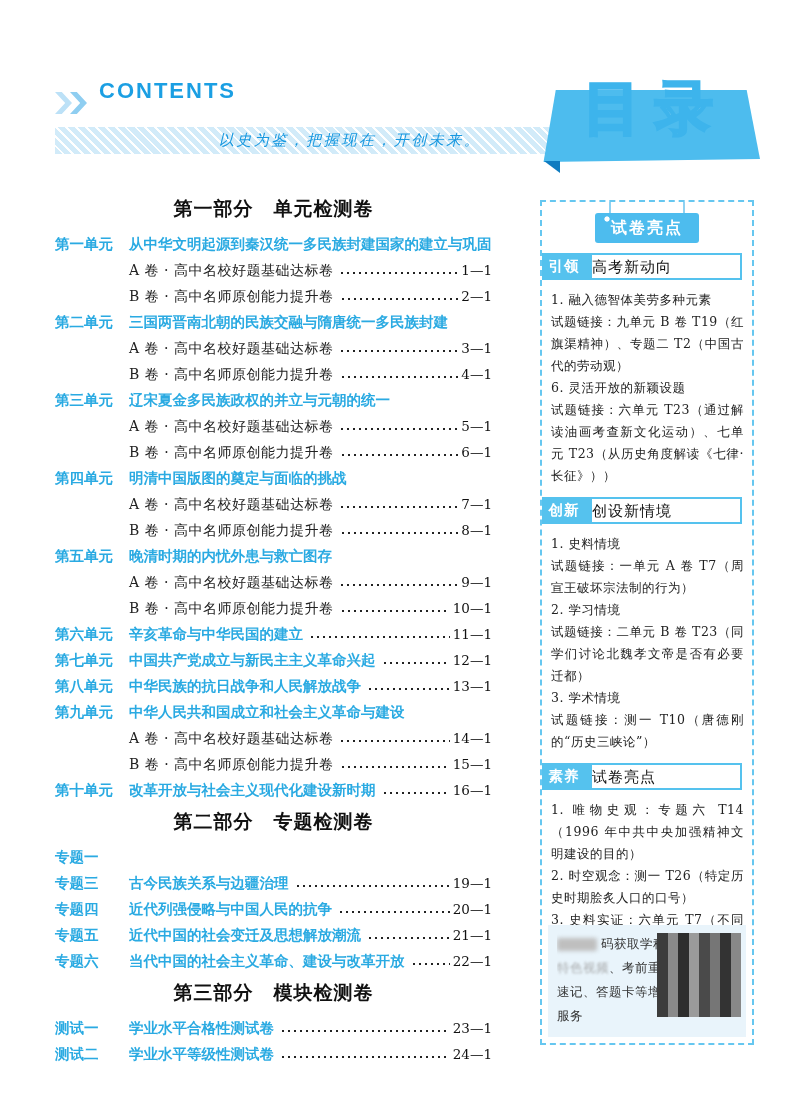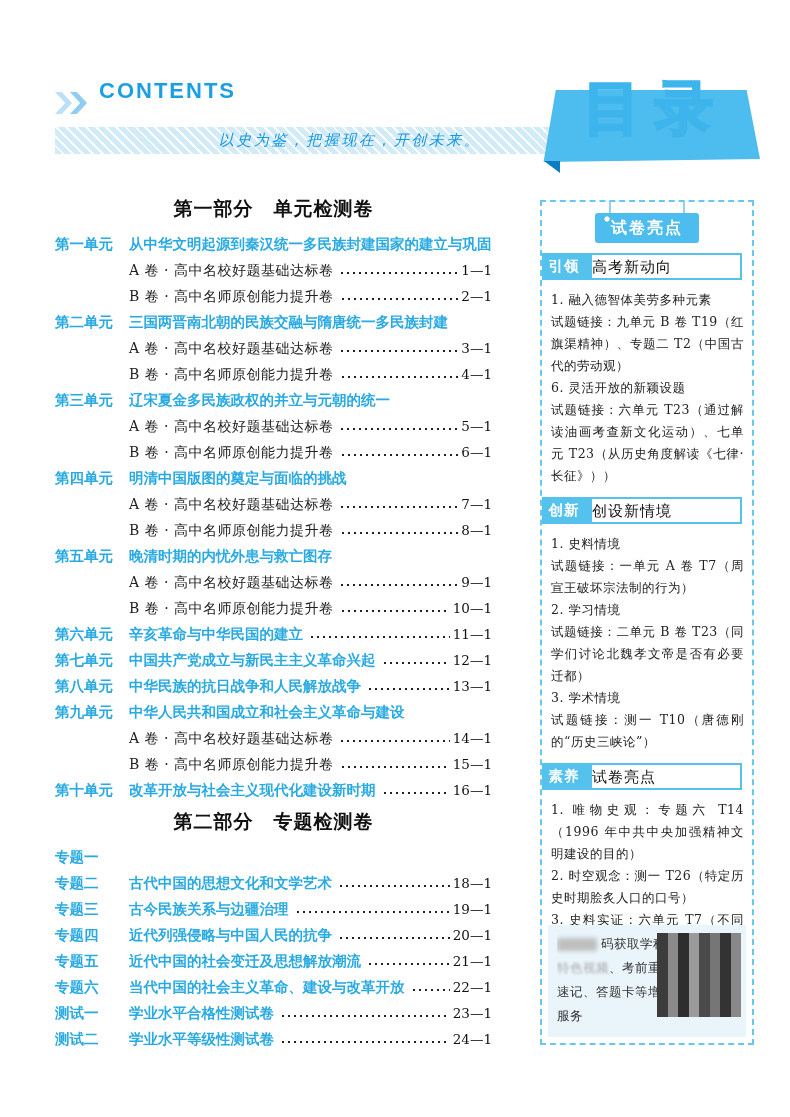--- a/index.html
+++ b/index.html
@@ -246,30 +246,20 @@
   </div>
         </div>
   </section>
       <section>
     <h2 class="part-heading">第二部分　专题检测卷</h2>
     <div class="entries">
           <div class="entry">
     <span class="entry-label">专题一</span>
   </div>
           <div class="entry">
-    <span class="entry-label">专题二</span>
-    <div class="entry-body">
-              <div class="title-line flexline">
-    <span class="t">古代中国的思想文化和文学艺术</span>
-    <span class="leader"></span>
-    <span class="page-num">18—1</span>
-  </div>
-            </div>
-  </div>
-          <div class="entry">
     <span class="entry-label">专题三</span>
     <div class="entry-body">
               <div class="title-line flexline">
     <span class="t">古今民族关系与边疆治理</span>
     <span class="leader"></span>
     <span class="page-num">19—1</span>
   </div>
             </div>
   </div>
           <div class="entry">
@@ -298,20 +288,21 @@
               <div class="title-line flexline">
     <span class="t">当代中国的社会主义革命、建设与改革开放</span>
     <span class="leader"></span>
     <span class="page-num">22—1</span>
   </div>
             </div>
   </div>
         </div>
   </section>
       <section>
+    <h2 class="part-heading">第三部分　模块检测卷</h2>
     <div class="entries">
           <div class="entry">
     <span class="entry-label">测试一</span>
     <div class="entry-body">
               <div class="title-line flexline">
     <span class="t">学业水平合格性测试卷</span>
     <span class="leader"></span>
     <span class="page-num">23—1</span>
   </div>
             </div>

